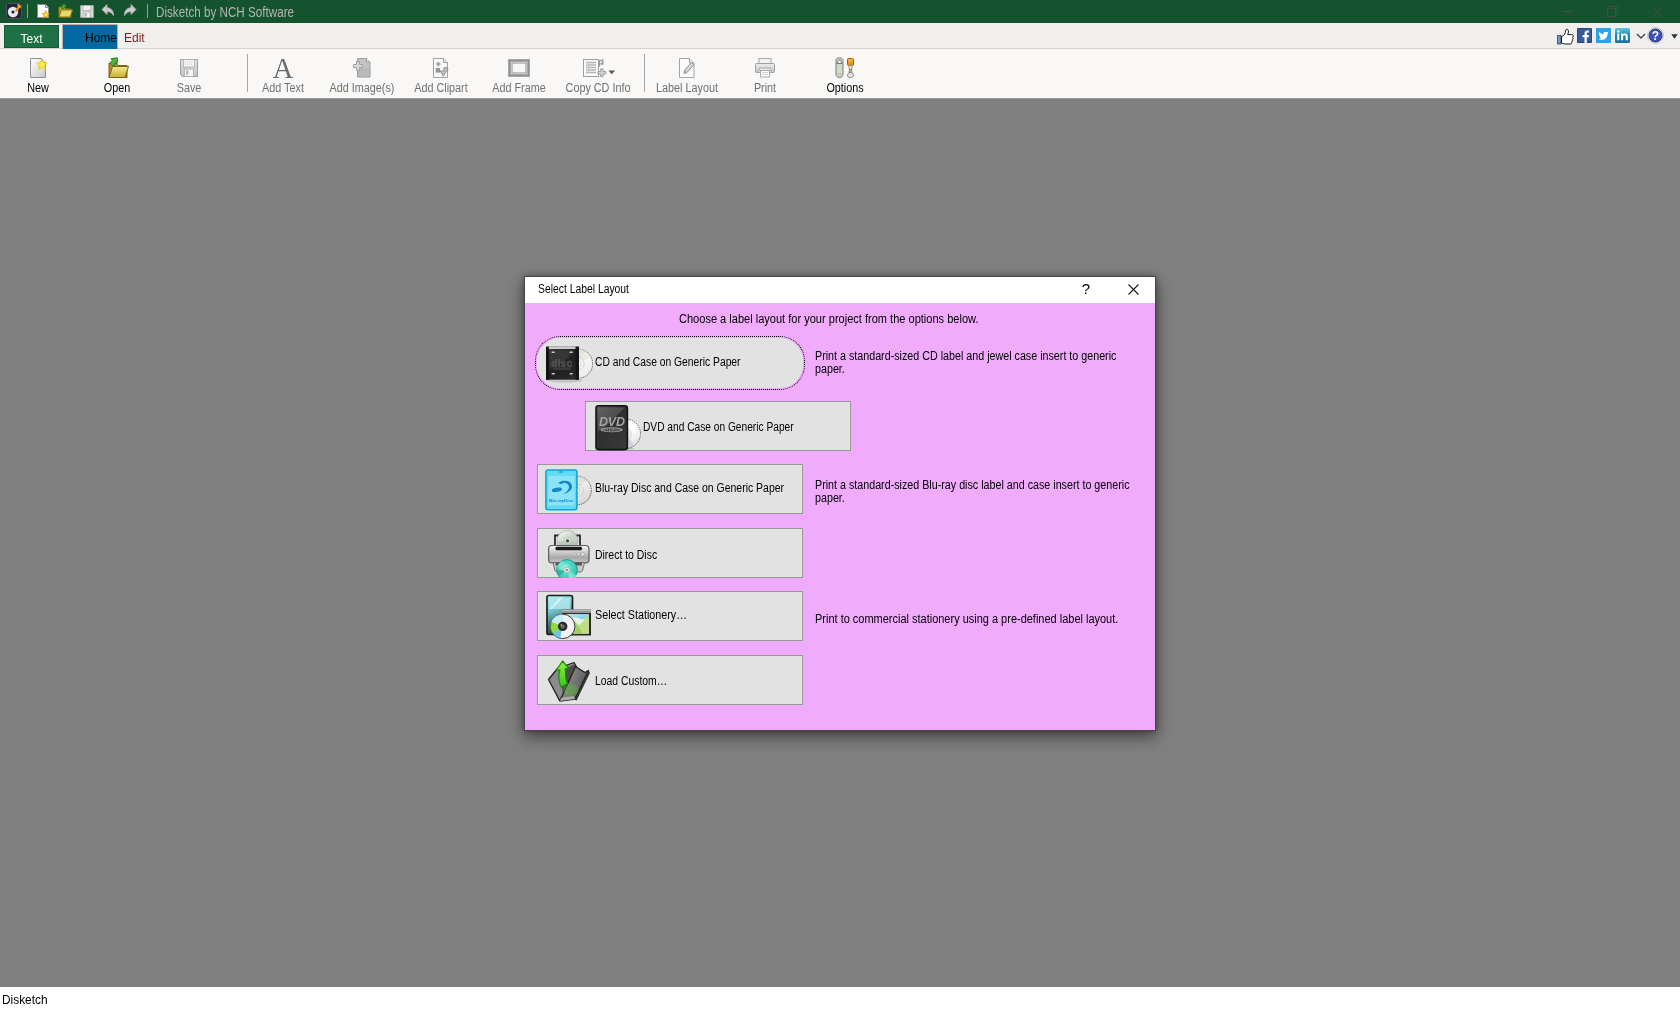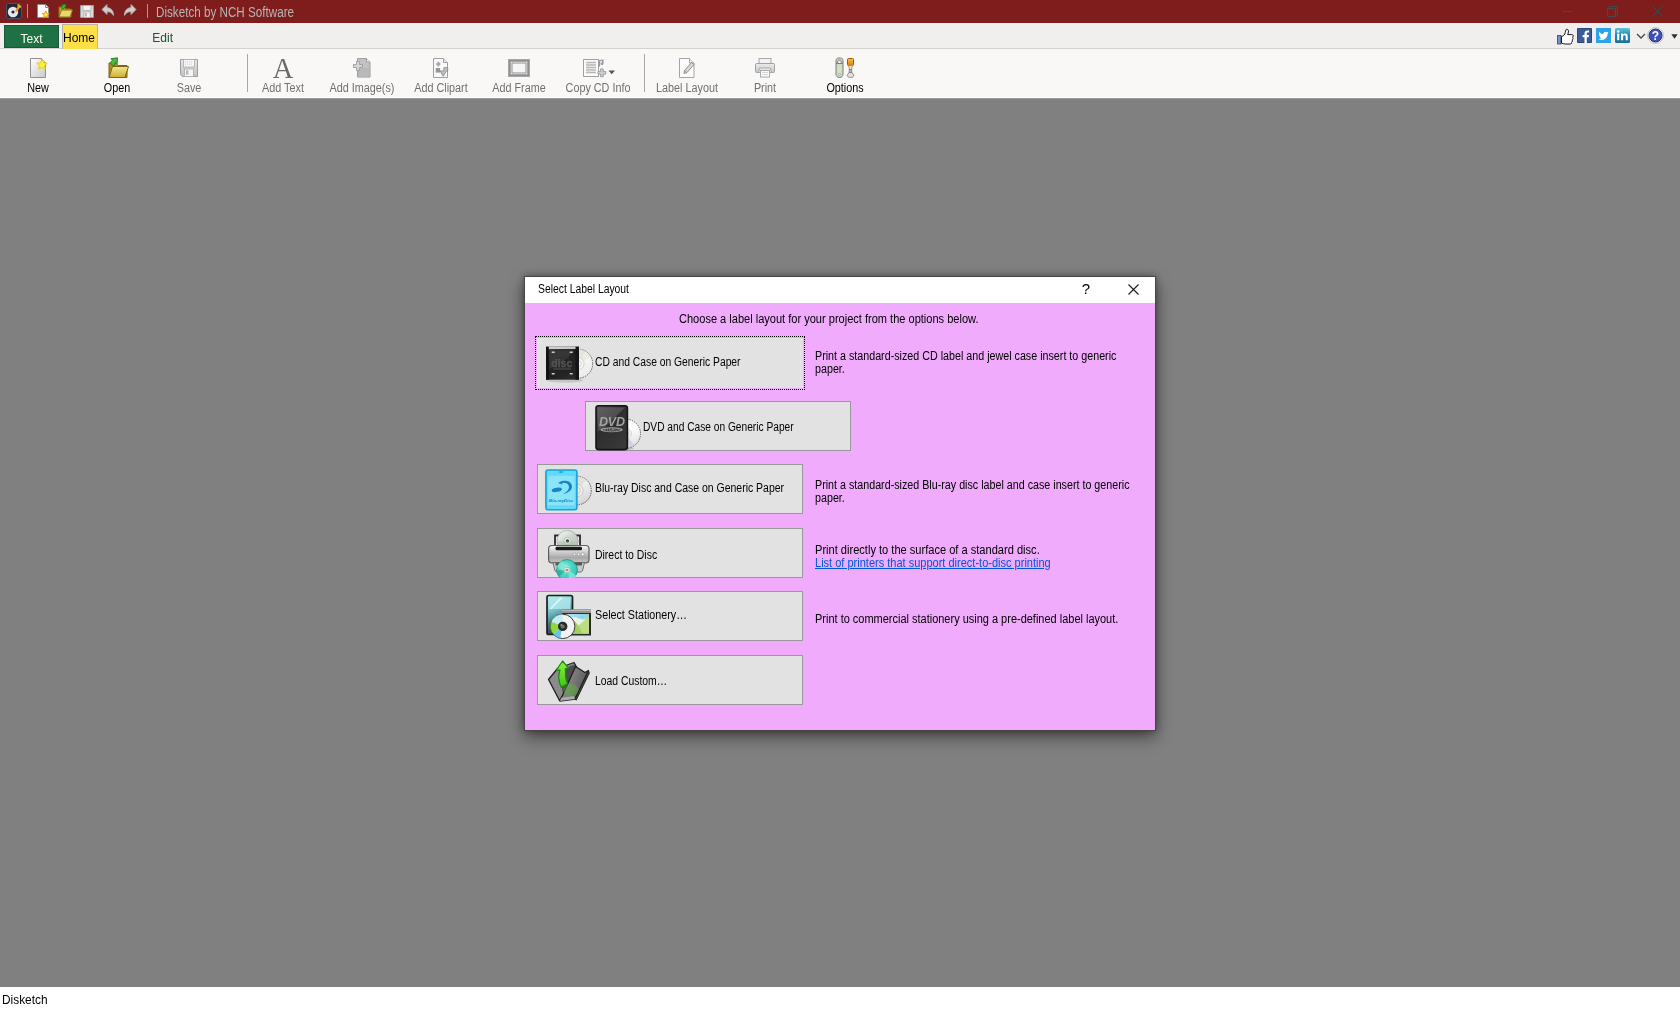--- a/index.html
+++ b/index.html
@@ -1,30 +1,30 @@
 <!DOCTYPE html>
 <html><head>
 <meta charset="utf-8">
 <style>
 * { margin:0; padding:0; box-sizing:border-box; }
 html,body { width:1680px; height:1010px; overflow:hidden; font-family:"Liberation Sans", sans-serif; }
 body { background:#808080; position:relative; }
 
-#titlebar { position:absolute; top:0; left:0; width:1680px; height:23px; background:#7f1d1d; }
+#titlebar { position:absolute; top:0; left:0; width:1680px; height:23px; background:#14532d; }
 #ttext { position:absolute; left:156px; top:4.5px; font-size:13.8px; color:#b5b5b5; transform:scaleX(0.845); transform-origin:0 50%; white-space:nowrap; }
 .tico { position:absolute; top:3px; width:16px; height:16px; }
 .tbsep { position:absolute; top:4px; width:1px; height:14px; background:#9c9c9c; }
 .winbtn { position:absolute; top:0; width:44px; height:23px; display:flex; align-items:center; justify-content:center; }
 
 #tabrow { position:absolute; top:23px; left:0; width:1680px; height:26px; background:#f0efee; }
 #tabrow .rowline { position:absolute; left:0; right:0; bottom:0; height:1px; background:#d5d2cd; }
 .tab { position:absolute; font-size:12px; }
 #tab-file { left:4px; top:2px; width:55px; height:23px; background:#1e7145; color:#fffef2; border:1px solid #17573a; text-align:center; line-height:26px; z-index:1; }
-#tab-home { left:62px; top:1px; width:36px; height:25px; background:#fde047; color:#000; border:1px solid #b8b4ad; border-bottom:none; text-align:left; line-height:27px; z-index:2; }
-#tab-edit { left:124px; top:2px; width:49px; height:23px; color:#14532d; text-align:right; line-height:26px; }
+#tab-home { left:62px; top:1px; width:56px; height:25px; background:#0369a1; color:#000; border:1px solid #b8b4ad; border-bottom:none; text-align:right; line-height:27px; z-index:2; }
+#tab-edit { left:124px; top:2px; width:49px; height:23px; color:#7f1d1d; text-align:left; line-height:26px; }
 .socico { position:absolute; top:5px; width:15px; height:15px; }
 
 #toolbar { position:absolute; top:49px; left:0; width:1680px; height:49px; background:#f9f8f7; border-bottom:1.5px solid #fdfdfd; }
 .titem { position:absolute; top:0; width:78px; height:48px; text-align:center; }
 .titem svg.tbi { display:block; margin:8px auto 0 auto; }
 .titem .lbl { display:block; margin-top:2px; font-size:12px; color:#000; transform:scaleX(0.9); }
 .titem .lbl.dim { color:#707070; }
 .tsep { position:absolute; top:5px; width:1px; height:38px; background:#a7a7a7; }
 
 #statusbar { position:absolute; top:987px; left:0; width:1680px; height:23px; background:#ffffff; }
@@ -293,21 +293,21 @@
 <div id="dialog">
   <div id="dtitle">
     <span class="dtext">Select Label Layout</span>
     <span id="dhelp">?</span>
     <svg id="dclose" viewBox="0 0 11 11">
         <path d="M0.5 0.5 L10.5 10.5 M10.5 0.5 L0.5 10.5" stroke="#1a1a1a" stroke-width="1.1" fill="none"></path>
       </svg>
   </div>
   <div id="dinstr">Choose a label layout for your project from the options below.</div>
 
-  <div class="lbtn" id="b1" style="top:61px; border-color:#e2e2e2; outline:1px dotted #000; outline-offset:1px;">
+  <div class="lbtn" id="b1" style="top:61px; border-color:#e2e2e2; outline:1px dotted #000; outline-offset:1px;border-radius:23px;">
     <svg class="bicon" viewBox="0 0 48 48">
       <defs>
         <linearGradient id="cdsh" x1="0" y1="0" x2="0.9" y2="1">
             <stop offset="0" stop-color="#f4f4f4"></stop>
             <stop offset="0.35" stop-color="#ffffff"></stop>
             <stop offset="1" stop-color="#e6e6e6"></stop>
           </linearGradient>
         <linearGradient id="casebg" x1="0" y1="0" x2="0.8" y2="1">
             <stop offset="0" stop-color="#4a4a4a"></stop>
             <stop offset="0.5" stop-color="#1d1d1d"></stop>
@@ -441,26 +441,20 @@
       <path d="M10.5 32.5 h26.5 v3 h-26.5 z" fill="#585858"></path>
       <circle cx="22" cy="40" r="10.4" fill="url(#tdg)" stroke="#1d8d80" stroke-width="0.8"></circle>
       <path d="M12 37 a10.4 10.4 0 0 1 6 -6.3 l3 7.2 a2.6 2.6 0 0 0 -1.6 1.6 z" fill="#7de8d2" opacity="0.8"></path>
       <path d="M24 50 a10.4 10.4 0 0 0 7.8 -4 l-6.3 -4.6 a2.6 2.6 0 0 1 -2 1 z" fill="#8ff0dc" opacity="0.7"></path>
       <path d="M14 46.5 a10.4 10.4 0 0 1 -2.4 -6.5 l7.8 0.2 a2.6 2.6 0 0 0 0.6 1.6 z" fill="#27a08e" opacity="0.65"></path>
       <ellipse cx="22" cy="40" rx="3.2" ry="2.6" fill="#d8efe8" stroke="#8fbfb2" stroke-width="0.7"></ellipse>
       <ellipse cx="22" cy="40" rx="1.5" ry="1.1" fill="#c66"></ellipse>
     </svg>
     <div class="btxt" style="transform:scaleX(0.871); top:2.55px;">Direct to Disc</div>
   </div>
-  <div class="desc" style="top:255px;">
-      <div class="in">
-    <span class="ln" style="transform:scaleX(0.923);">Print directly to the surface of a standard disc.</span>
-    <span class="ln" style="transform:scaleX(0.918);"><a href="#">List of printers that support direct-to-disc printing</a></span>
-  </div>
-    </div>
 
   <div class="lbtn" style="top:314px;">
     <svg class="bicon" viewBox="0 0 48 48">
       <defs>
         <linearGradient id="stc" x1="0" y1="0" x2="0.25" y2="1">
             <stop offset="0" stop-color="#bfeef2"></stop>
             <stop offset="0.35" stop-color="#7fd2da"></stop>
             <stop offset="0.75" stop-color="#3f6f72"></stop>
             <stop offset="1" stop-color="#2c4d50"></stop>
           </linearGradient>

